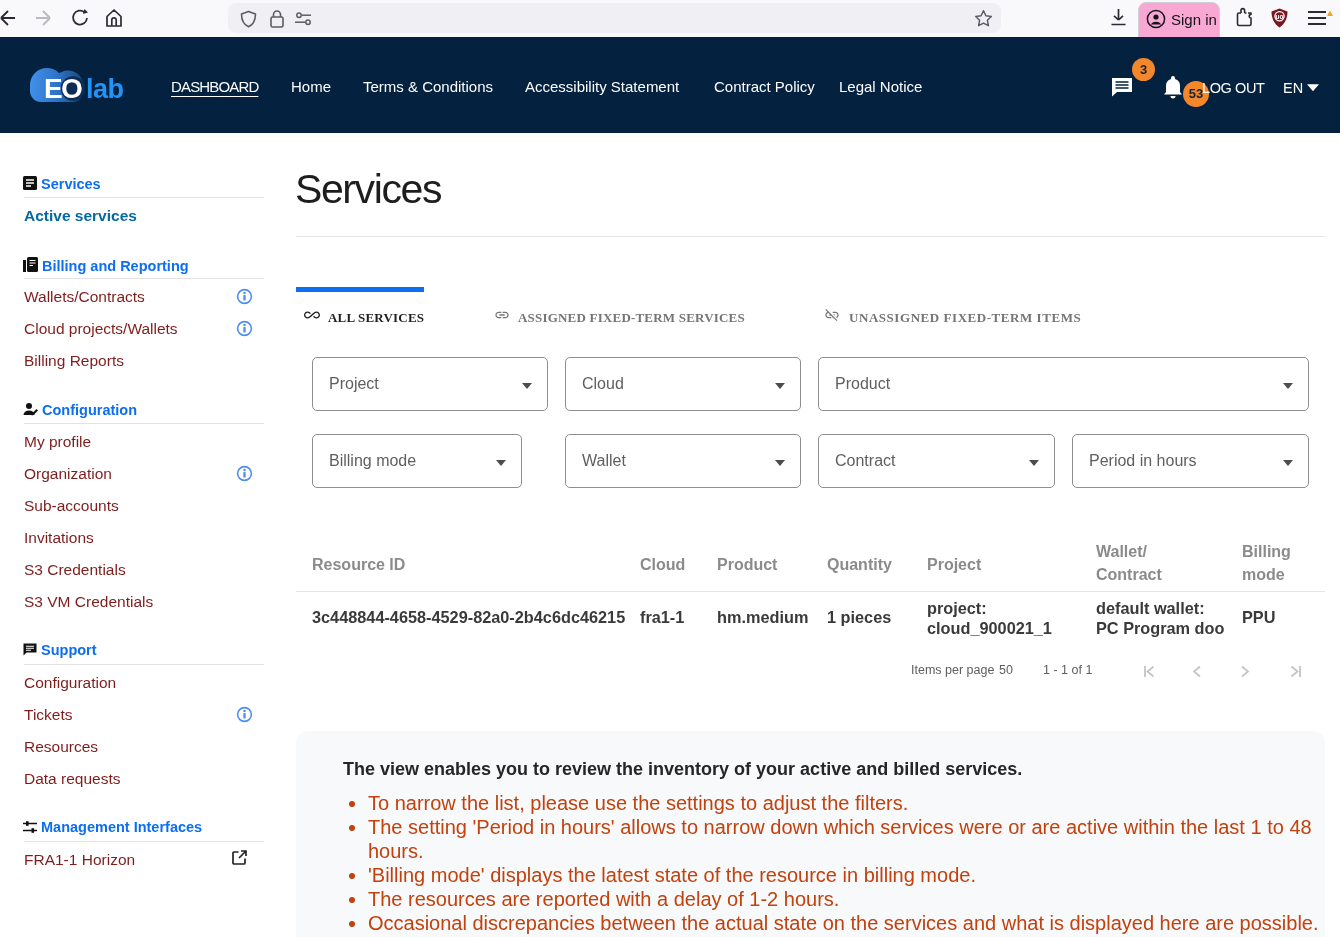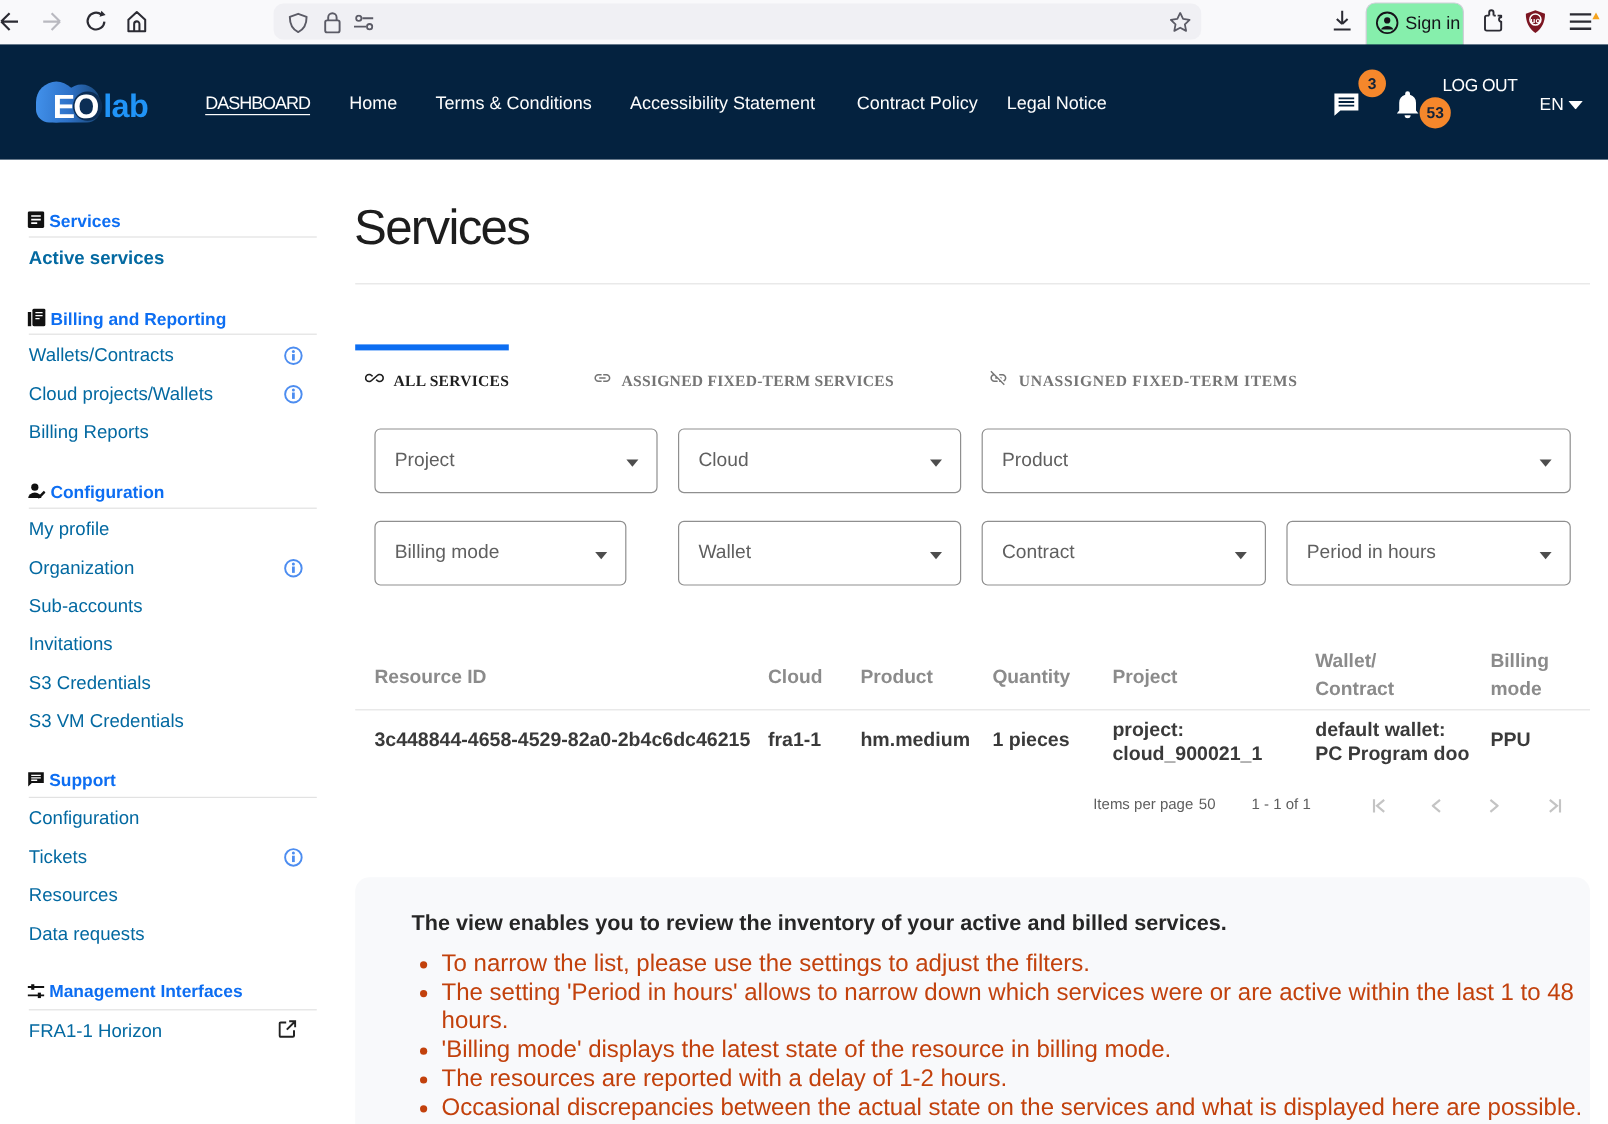--- a/index.html
+++ b/index.html
@@ -7,40 +7,40 @@
   font-family:"Liberation Sans", sans-serif; }
 
 
 .chrome { position:absolute; left:0; top:0; width:1340px; height:37px; background:#f9f9fb; }
 .chrome svg { position:absolute; }
 .urlbar { position:absolute; left:228px; top:3px; width:773px; height:30px;
   background:#f0f0f4; border-radius:8px; }
 .urltext { position:absolute; left:92px; top:6px; font-size:15.5px; color:#5b5b66; white-space:nowrap; }
 .urltext b { color:#15141a; font-weight:bold; }
 .signin { position:absolute; left:1138px; top:2px; width:82px; height:48px;
-  border:1px solid #cfcfd8; border-radius:8px; background:#86efac;text-align:center; }
+  border:1px solid #cfcfd8; border-radius:8px; background:#f9a8d4;text-align:center; }
 .signin span { position:absolute; left:32px; top:8px; font-size:15px; color:#15141a; }
 
 
 .appheader { position:absolute; left:0; top:37px; width:1340px; height:96px; background:#04223f; }
 .logo { position:absolute; left:28px; top:27px; }
 .nav { position:absolute; top:0; height:96px; font-size:15px; color:#fff; }
 .nav a { position:absolute; top:41px; color:#fdfdfd; text-decoration:none; white-space:nowrap; }
 .nav a.dash { text-decoration:underline; text-underline-offset:4px; }
 .badge { position:absolute; background:#f5872b; color:#132338; border-radius:50%;
   font-size:13px; font-weight:bold; text-align:center; }
-.logout { position:absolute; left:1202px; top:27px; color:#fff; font-size:14.5px; letter-spacing:-0.4px; }
+.logout { position:absolute; left:1202px; top:43px; color:#fff; font-size:14.5px; letter-spacing:-0.4px; }
 .lang { position:absolute; left:1283px; top:43px; color:#fff; font-size:14.5px; }
 
 
 .side { position:absolute; left:0; top:133px; width:280px; }
 .shead { position:absolute; left:23px; color:#0d6ef2; font-weight:bold; font-size:14.5px; }
 .shead svg { position:relative; top:1px; margin-right:4px; }
 .sline { position:absolute; left:24px; width:240px; height:1px; background:#e2e2e2; }
-.sitem { position:absolute; left:24px; font-size:15.5px; color:#0369a1; white-space:nowrap; }
+.sitem { position:absolute; left:24px; font-size:15.5px; color:#7f1d1d; white-space:nowrap; }
 .sitem.active { color:#0369a1; font-weight:bold; }
 .iinfo { position:absolute; left:236px; }
 
 .main { position:absolute; left:296px; top:133px; width:1030px; }
 h1.title { position:absolute; left:-1px; top:33px; font-size:41px; font-weight:400; color:#1d1d1d; letter-spacing:-1.4px;}
 .titlehr { position:absolute; left:0; top:103px; width:1029px; height:1px; background:#e4e4e4; }
 .tabs { position:absolute; left:0; top:151px; }
 .tabbar { position:absolute; left:0; top:3px; width:128px; height:4.5px; background:#0d6ef2; }
 .tab { position:absolute; top:22px; font-size:13px; font-weight:bold; letter-spacing:0.2px; white-space:nowrap;font-family:Liberation Serif, serif; }
 

